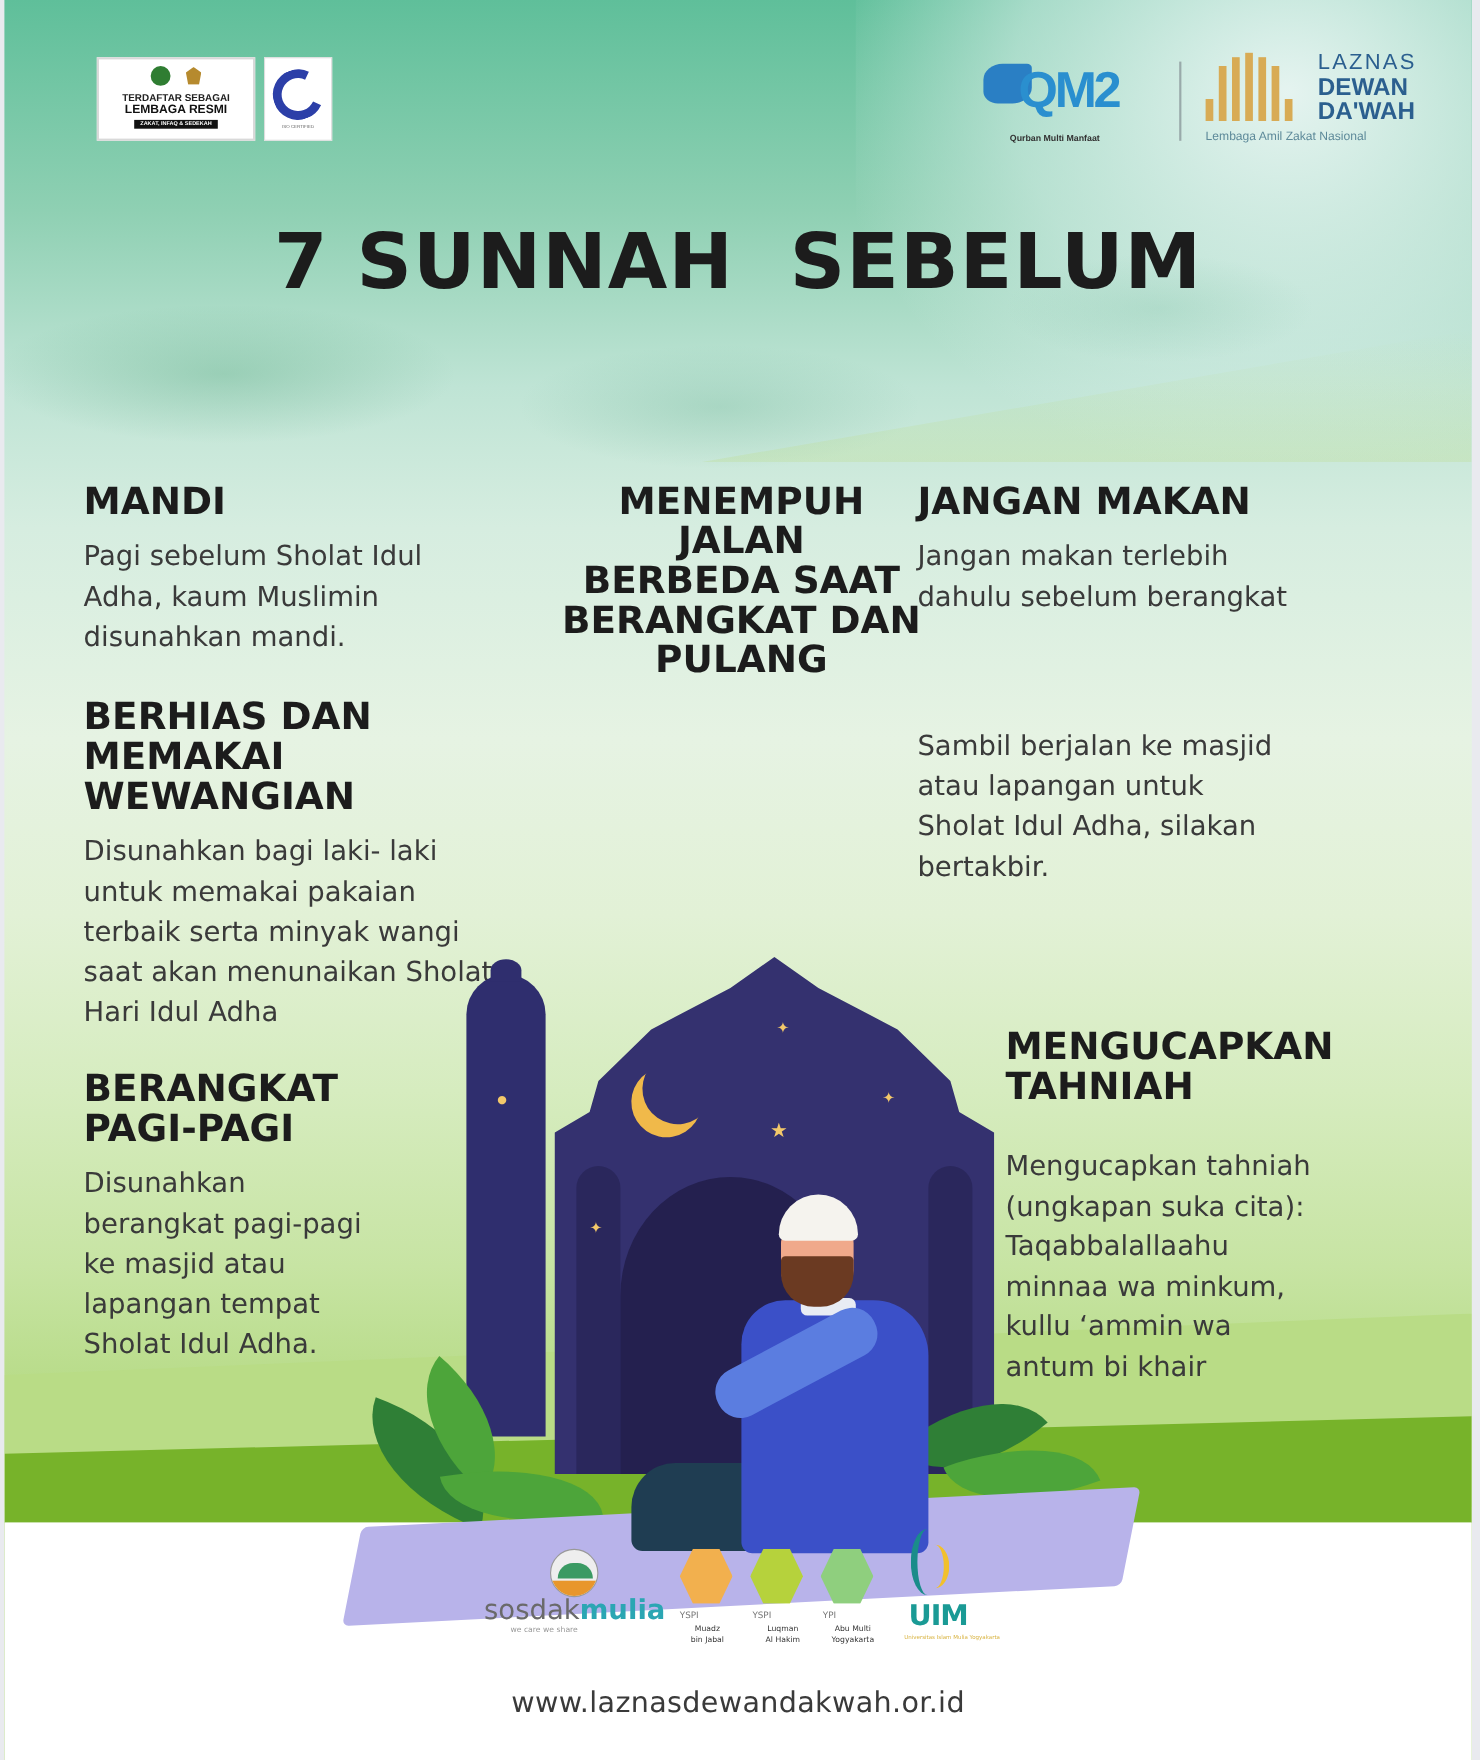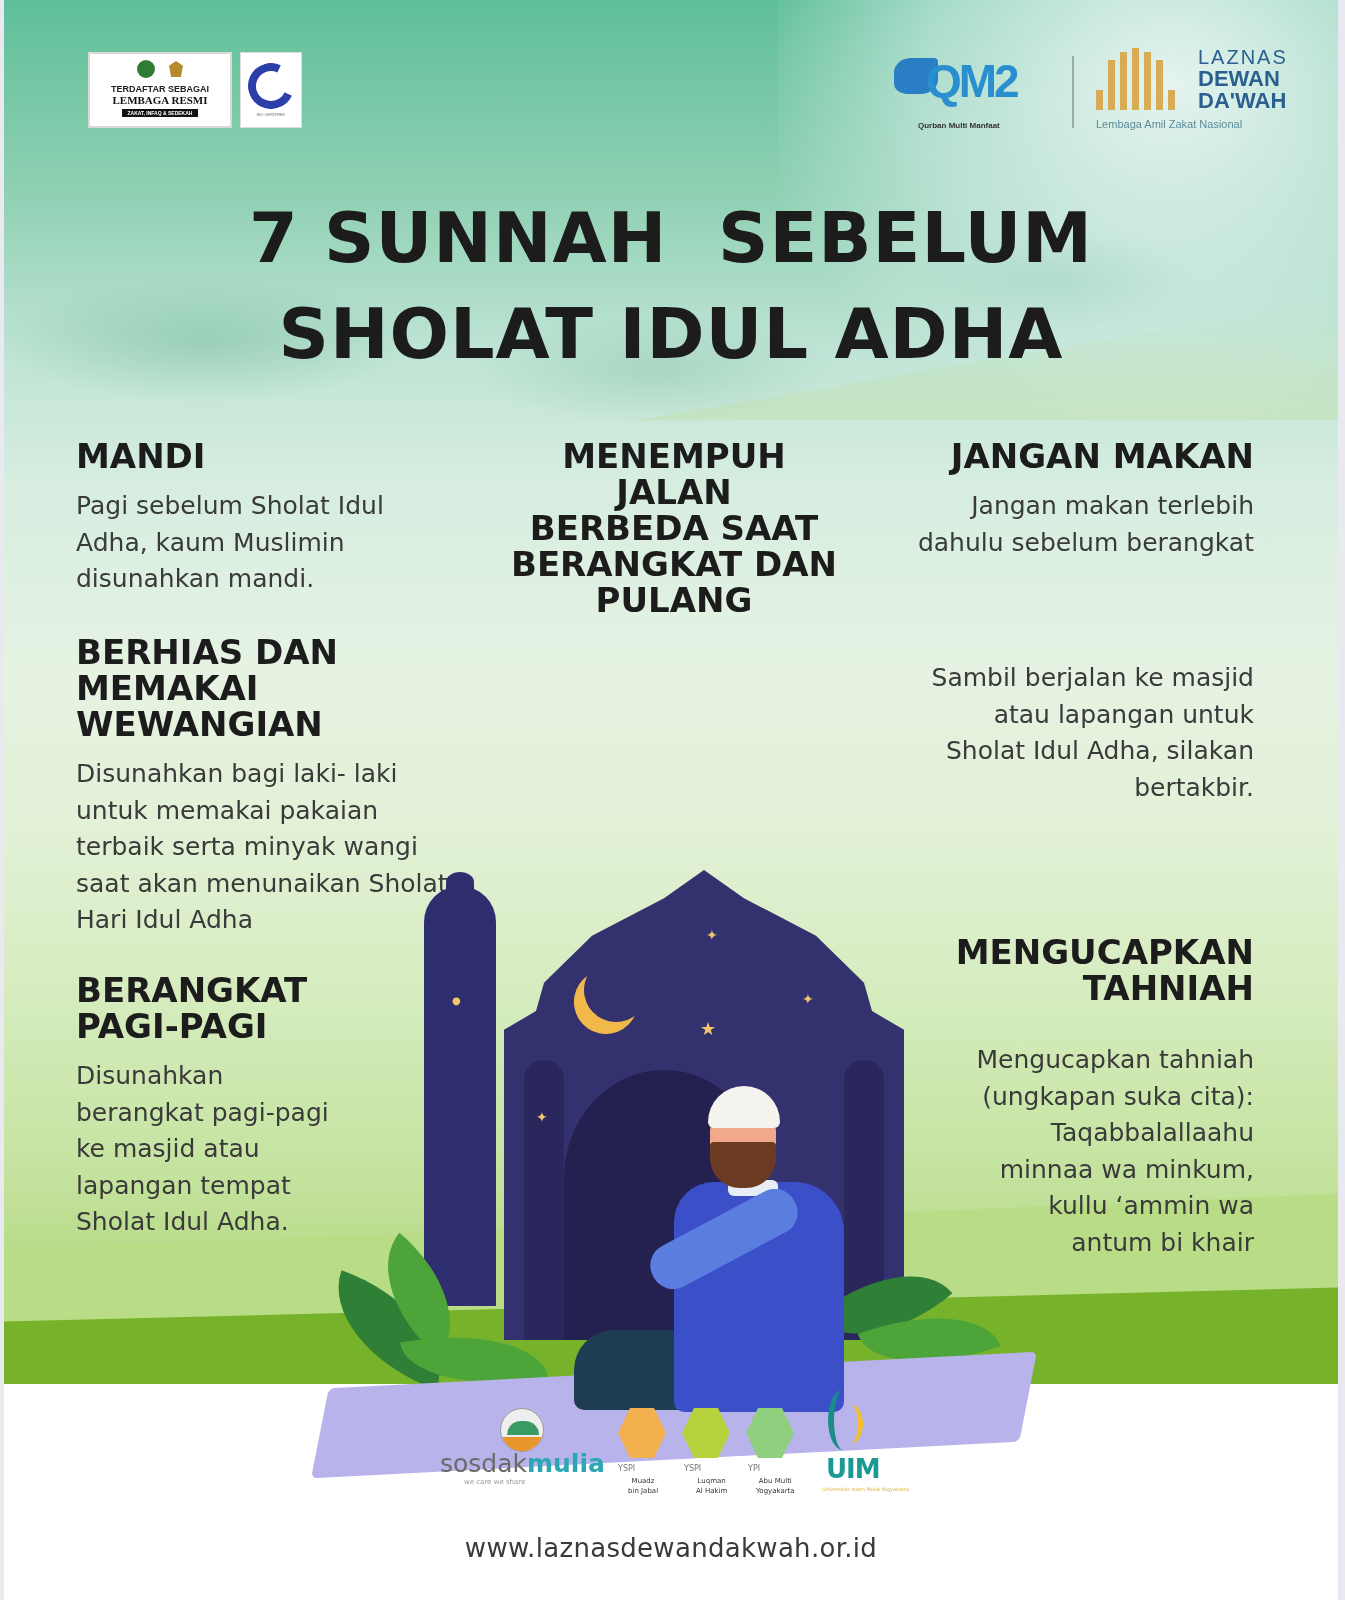--- a/index.html
+++ b/index.html
@@ -45,21 +45,21 @@
   
   .badge-kemenag {
     position: absolute; left: 84px; top: 52px; width: 144px; height: 76px;
     background: #fff; border: 2px solid #d9d9d9; padding: 4px 6px;
     display: flex; flex-direction: column; align-items: center;
   }
   .badge-kemenag .emblems { display: flex; gap: 14px; height: 22px; align-items: center; }
   .emblem-green { width: 18px; height: 18px; background: #2f7d32; border-radius: 50%; }
   .emblem-gold { width: 14px; height: 16px; background: #b68a2e; clip-path: polygon(50% 0, 100% 30%, 85% 100%, 15% 100%, 0 30%); }
   .badge-kemenag .l1 { font-family: "Liberation Sans", sans-serif; font-weight: 700; font-size: 9px; color: #222; line-height: 10px; margin-top: 4px; }
-  .badge-kemenag .l2 { font-family: Liberation Serif, serif; font-weight: 700; font-size: 11px; color: #111; line-height: 12px; }
+  .badge-kemenag .l2 { font-family: Liberation Sans, sans-serif; font-weight: 700; font-size: 11px; color: #111; line-height: 12px; }
   .badge-kemenag .l3 { margin-top: 3px; background: #111; color: #fff; font-size: 5px; padding: 1px 6px; font-family: "Liberation Sans", sans-serif; font-weight: 700; }
 
   .badge-iso {
     position: absolute; left: 236px; top: 52px; width: 62px; height: 76px;
     background: #fff; border: 1px solid #ddd;
     display: flex; flex-direction: column; align-items: center; justify-content: center;
   }
   .iso-ring { width: 46px; height: 46px; border-radius: 50%; border: 8px solid #2c3fa8; border-right-color: transparent; transform: rotate(-20deg); }
   .iso-caption { font-size: 4px; color: #666; margin-top: 3px; font-family: "Liberation Sans", sans-serif; }
 
@@ -81,21 +81,21 @@
     position: absolute; left: 0; top: 190px; width: 1334px; text-align: center;
     font-family: "DejaVu Sans", sans-serif; font-weight: 700; color: #1c1c1c;
     font-size: 70px; line-height: 96px; letter-spacing: 1px;
   }
 
   
   .item { position: absolute; color: #333; }
   .item h3 { font-family: "DejaVu Sans", sans-serif; font-weight: 700; font-size: 34px; line-height: 36px; color: #1c1c1c; }
   .item p { font-family: "DejaVu Sans", sans-serif; font-size: 25px; line-height: 36.5px; color: #3a3a3a; white-space: pre-line; }
   .left { left: 72px; text-align: left; }
-  .right { right: 84px; text-align: right; }
+  .right { right: 84px; }
   .center { text-align: center; }
 
   
   .illus { position: absolute; left: 420px; top: 870px; width: 520px; height: 560px; }
   .minaret-left { position: absolute; left: 0; top: 16px; width: 72px; height: 420px; background: #2f2e6e; border-radius: 36px 36px 0 0; }
   .minaret-left::before { content: ""; position: absolute; left: 22px; top: -14px; width: 28px; height: 20px; background: #2f2e6e; border-radius: 50% 50% 0 0; }
   .mosque-frame {
     position: absolute; left: 80px; top: 0; width: 400px; height: 470px; background: #34316f;
     clip-path: polygon(50% 0, 60% 6%, 78% 14%, 90% 24%, 92% 30%, 100% 34%, 100% 100%, 0 100%, 0 34%, 8% 30%, 10% 24%, 22% 14%, 40% 6%);
   }
@@ -179,21 +179,20 @@
   </div>
   <div class="dd-text">
     <div class="a">LAZNAS</div>
     <div class="b">DEWAN</div>
     <div class="b">DA'WAH</div>
   </div>
   <div class="dd-caption">Lembaga Amil Zakat Nasional</div>
 
   <div class="title">
     <div style="white-space:pre">7 SUNNAH  SEBELUM</div>
-    <div>SHOLAT IDUL ADHA</div>
   </div>
 
   <div class="item left" style="top:438px;width:420px">
     <h3 style="white-space:pre-line">MANDI</h3>
     <p style="margin-top:14px">Pagi sebelum Sholat Idul
 Adha, kaum Muslimin
 disunahkan mandi.</p>
   </div>
 
   <div class="item center" style="top:438px;left:505px;width:330px">

